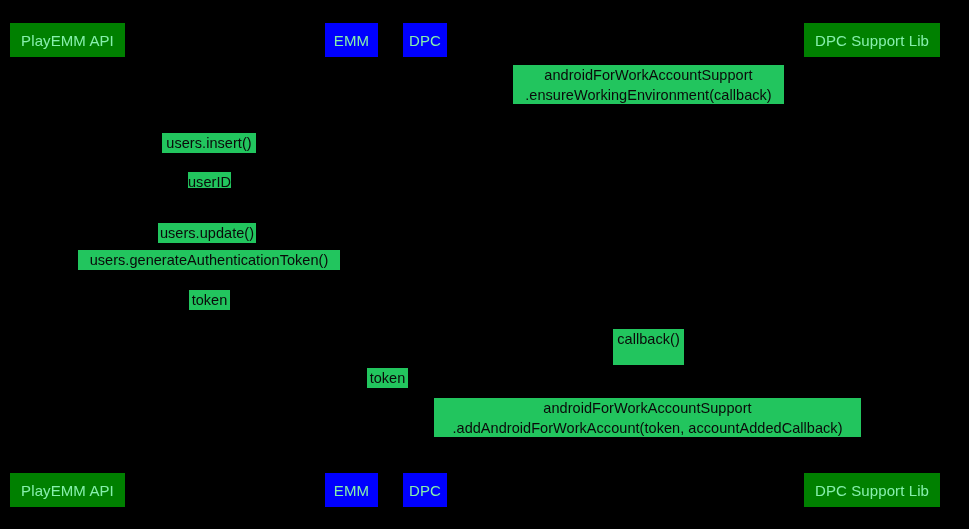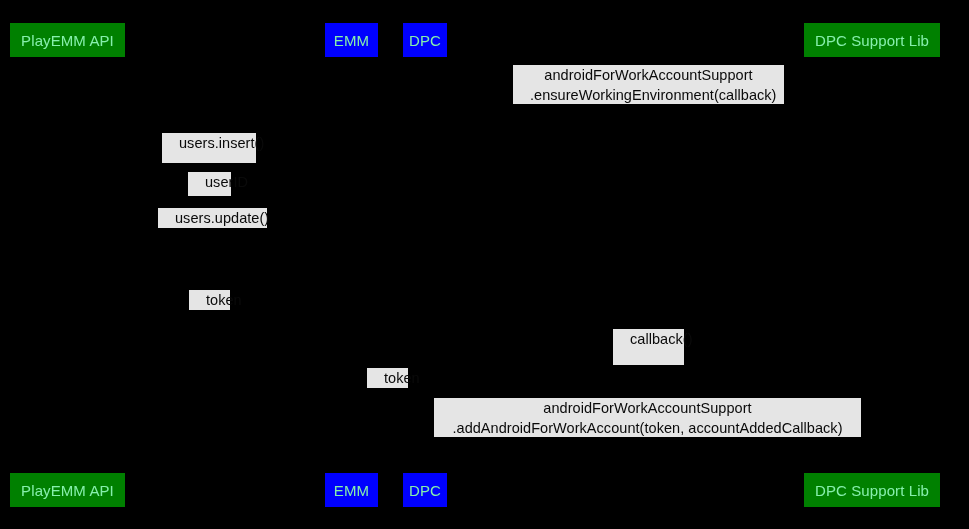--- a/index.html
+++ b/index.html
@@ -33,28 +33,28 @@
     box-sizing: border-box;
     letter-spacing: 0.1px;
   }
   .lifeline {
     position: absolute;
     width: 1px;
     background: #000000;
   }
   .msg-label {
     position: absolute;
-    background: #e5e5e5;
+    background: #22c55e;
     color: #0a0a0a;
     font-size: 14.5px;
     line-height: 19px;
     text-align: center;
     white-space: pre;
     box-sizing: border-box;
-    padding: 1px 17px;
+    padding: 1px 0;
     letter-spacing: 0.05px;
   }
   .msg-label.two-line {
     line-height: 19.5px;
   }
   .arrow {
     position: absolute;
     height: 1px;
     background: #000000;
   }
@@ -101,26 +101,27 @@
   <div class="participant" style="left:403px; top:473px; width:44px; height:34px; background:#0000ff;">
     <span>DPC</span>
   </div>
   <div class="participant" style="left:804px; top:473px; width:136px; height:34px; background:#008000;">
     <span>DPC Support Lib</span>
   </div>
 
   <div class="msg-label two-line" style="left:513px; top:65px; width:271px; height:39px;">androidForWorkAccountSupport
 .ensureWorkingEnvironment(callback)</div>
 
-  <div class="msg-label" style="left:162px; top:133px; width:94px; height:30px;">users.insert()</div>
+  <div class="msg-label" style="left:162px; top:133px; width:94px; height:20px;">users.insert()</div>
 
-  <div class="msg-label" style="left:188px; top:172px; width:43px; height:24px;">userID</div>
+  <div class="msg-label" style="left:188px; top:172px; width:43px; height:16px;">userID</div>
 
-  <div class="msg-label" style="left:158px; top:208px; width:109px; height:20px;">users.update()</div>
+  <div class="msg-label" style="left:158px; top:223px; width:98px; height:20px;">users.update()</div>
 
+  <div class="msg-label" style="left:78px; top:250px; width:262px; height:20px;">users.generateAuthenticationToken()</div>
 
   <div class="msg-label" style="left:189px; top:290px; width:41px; height:20px;">token</div>
 
   <div class="msg-label" style="left:613px; top:329px; width:71px; height:36px;">callback()</div>
 
   <div class="msg-label" style="left:367px; top:368px; width:41px; height:20px;">token</div>
 
   <div class="msg-label two-line" style="left:434px; top:398px; width:427px; height:39px;">androidForWorkAccountSupport
 .addAndroidForWorkAccount(token, accountAddedCallback)</div>
 

